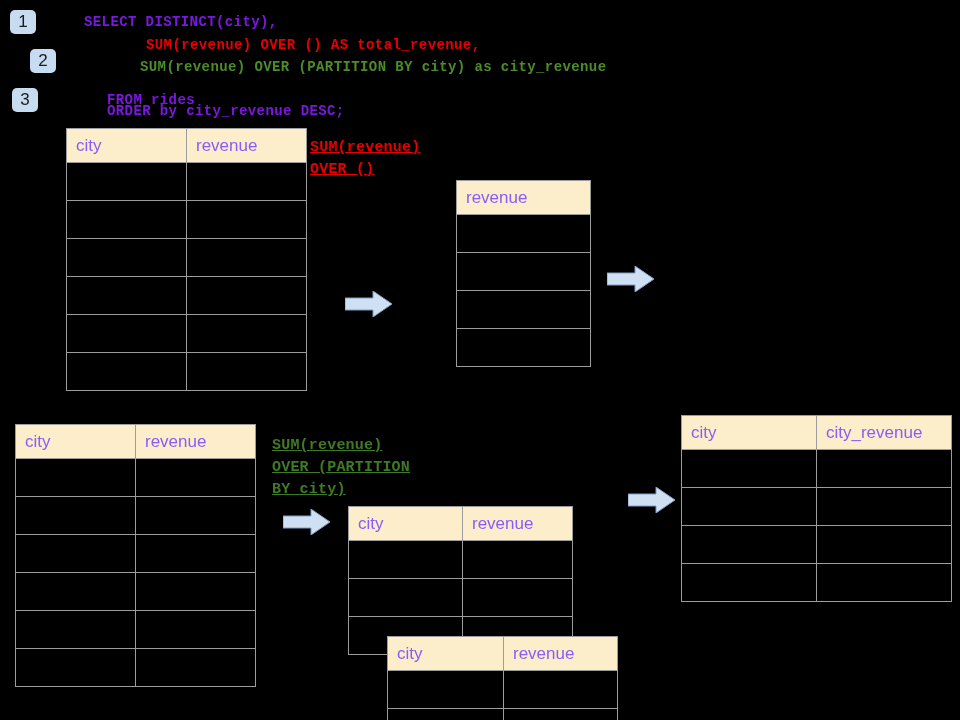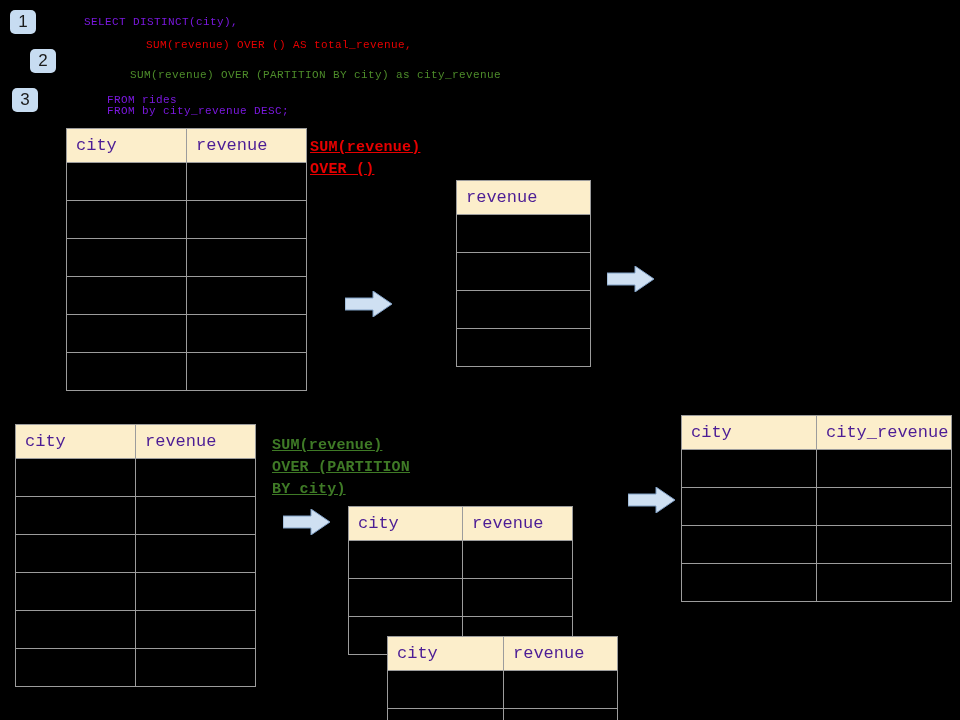--- a/index.html
+++ b/index.html
@@ -28,22 +28,22 @@
     text-align: center;
     width: 26px;
     height: 24px;
     letter-spacing: 0px;
   }
 
   
   .code {
     position: absolute;
     font-family: "Liberation Mono", monospace;
-    font-size: 11px;
-    font-weight: normal;
+    font-size: 14px;
+    font-weight: bold;
     line-height: 22px;
     white-space: pre;
     letter-spacing: 0.4px;
   }
   .code-purple { color: #7b18e0; }
   .code-red    { color: #e60000; }
   .code-green  { color: #4d8c2a; }
 
   .side-note {
     position: absolute;
@@ -81,22 +81,22 @@
   .tbl td, .tbl th {
     border: 1px solid #9c9c9c;
     padding: 0 0 0 9px;
     margin: 0;
     text-align: left;
     box-sizing: border-box;
     overflow: hidden;
   }
   .tbl th {
     background: #fceecb;
-    color: #4c1d95;
-    font-family: Liberation Mono, monospace;
+    color: #8b5cf6;
+    font-family: Liberation Sans, sans-serif;
     font-weight: normal;
     font-size: 17px;
     height: 34px;
   }
   .tbl td {
     background: #000000;
     height: 38px;
   }
 
   
@@ -110,23 +110,23 @@
 <body>
 
 <div id="canvas">
 
   <div class="badge" style="left:10px; top:10px;">1</div>
   <div class="badge" style="left:30px; top:49px;">2</div>
   <div class="badge" style="left:12px; top:88px;">3</div>
 
   <div class="code code-purple" style="left:84px; top:11px;">SELECT DISTINCT(city),</div>
   <div class="code code-red" style="left:132px; top:34px;margin-left:14px;">SUM(revenue) OVER () AS total_revenue,</div>
-  <div class="code code-green" style="left:130px; top:56px;margin-top:8px;">SUM(revenue) OVER (PARTITION BY city) as city_revenue</div>
+  <div class="code code-green" style="left:140px; top:56px;">SUM(revenue) OVER (PARTITION BY city) as city_revenue</div>
   <div class="code code-purple" style="left:107px; top:78px;margin-top:11px;">FROM rides</div>
-  <div class="code code-purple" style="left:107px; top:100px;">FROM by city_revenue DESC;</div>
+  <div class="code code-purple" style="left:107px; top:100px;">ORDER by city_revenue DESC;</div>
 
 
   <div class="annot annot-red" style="left:310px; top:137px;">SUM(revenue)
 OVER ()</div>
   <div class="annot annot-green" style="left:272px; top:435px;">SUM(revenue)
 OVER (PARTITION
 BY city)</div>
 
   <table class="tbl" style="left:66px; top:128px; width:240px;">
     <colgroup>

